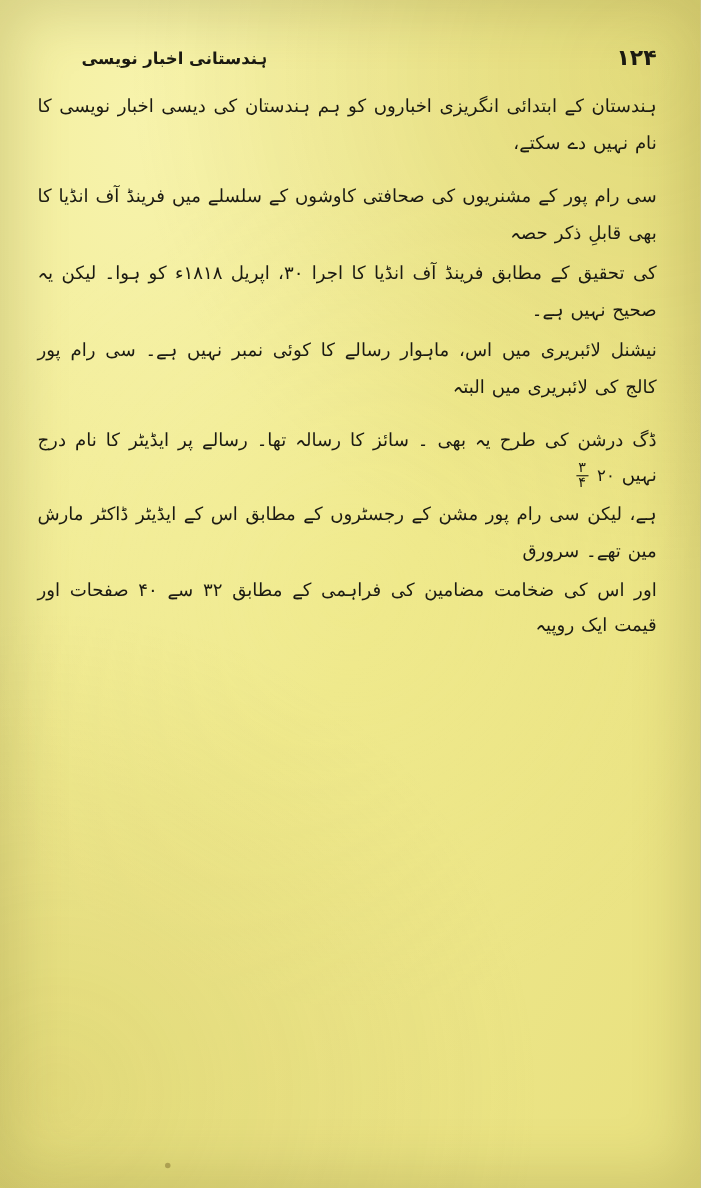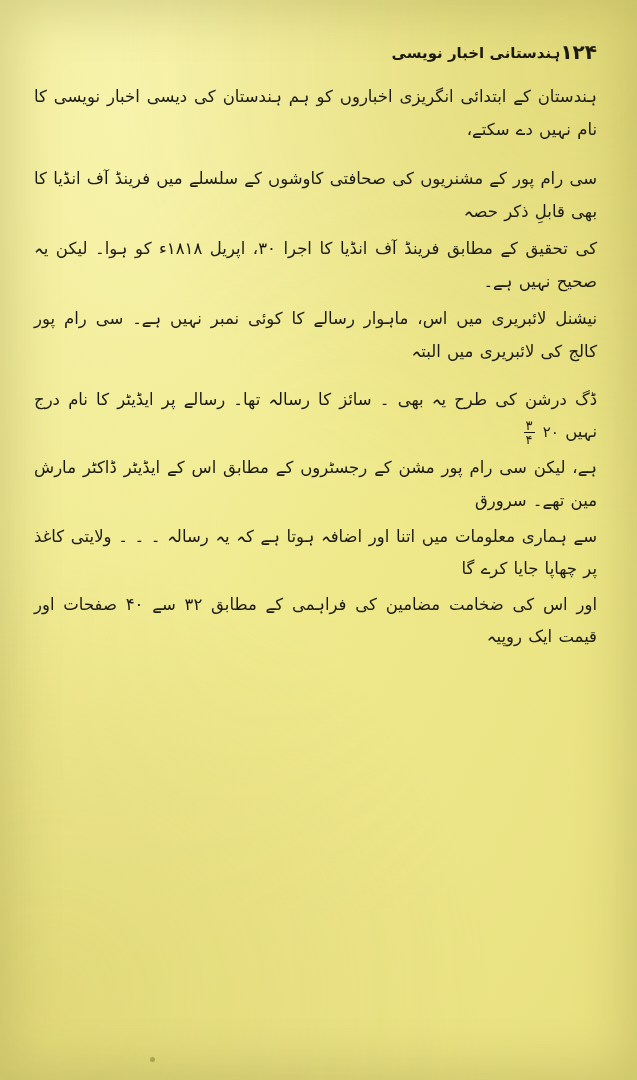--- a/index.html
+++ b/index.html
@@ -52,21 +52,21 @@
 
   
   .head-row {
     display: flex;
     align-items: flex-end;
     justify-content: space-between;
     margin: 14px 6px 0 4px;
   }
   .head-title {
     flex: 1;
-    text-align: right;
+    text-align: left;
     font-family: "DejaVu Sans", sans-serif;
     font-size: 15px;
     font-weight: 700;
     letter-spacing: 0.5px;
     line-height: 1.5;
     padding-left: 40px;
   }
   .folio {
     font-size: 20px;
     font-weight: 700;
@@ -165,21 +165,20 @@
       <div class="blk indent-block">
         <p class="para tight">
           <span>ڈگ درشن کی طرح یہ بھی ۔ سائز کا رسالہ تھا۔ رسالے پر ایڈیٹر کا نام درج نہیں</span>
           <span class="num-lat">۲۰</span>
           <span class="frac">
             <span class="num">۳</span>
             <span class="den">۴</span>
           </span>
         </p>
         <p class="para tight">ہے، لیکن سی رام پور مشن کے رجسٹروں کے مطابق اس کے ایڈیٹر ڈاکٹر مارش مین تھے۔ سرورق</p>
-        <p class="para tight">سے ہماری معلومات میں اتنا اور اضافہ ہوتا ہے کہ یہ رسالہ ۔ ۔ ۔ ولایتی کاغذ پر چھاپا جایا کرے گا</p>
         <p class="para tight">اور اس کی ضخامت مضامین کی فراہمی کے مطابق ۳۲ سے ۴۰ صفحات اور قیمت ایک روپیہ</p>
 
       </div>
 
     </div>
   </div>
 
   <div class="stain"></div>
 </div>
 

